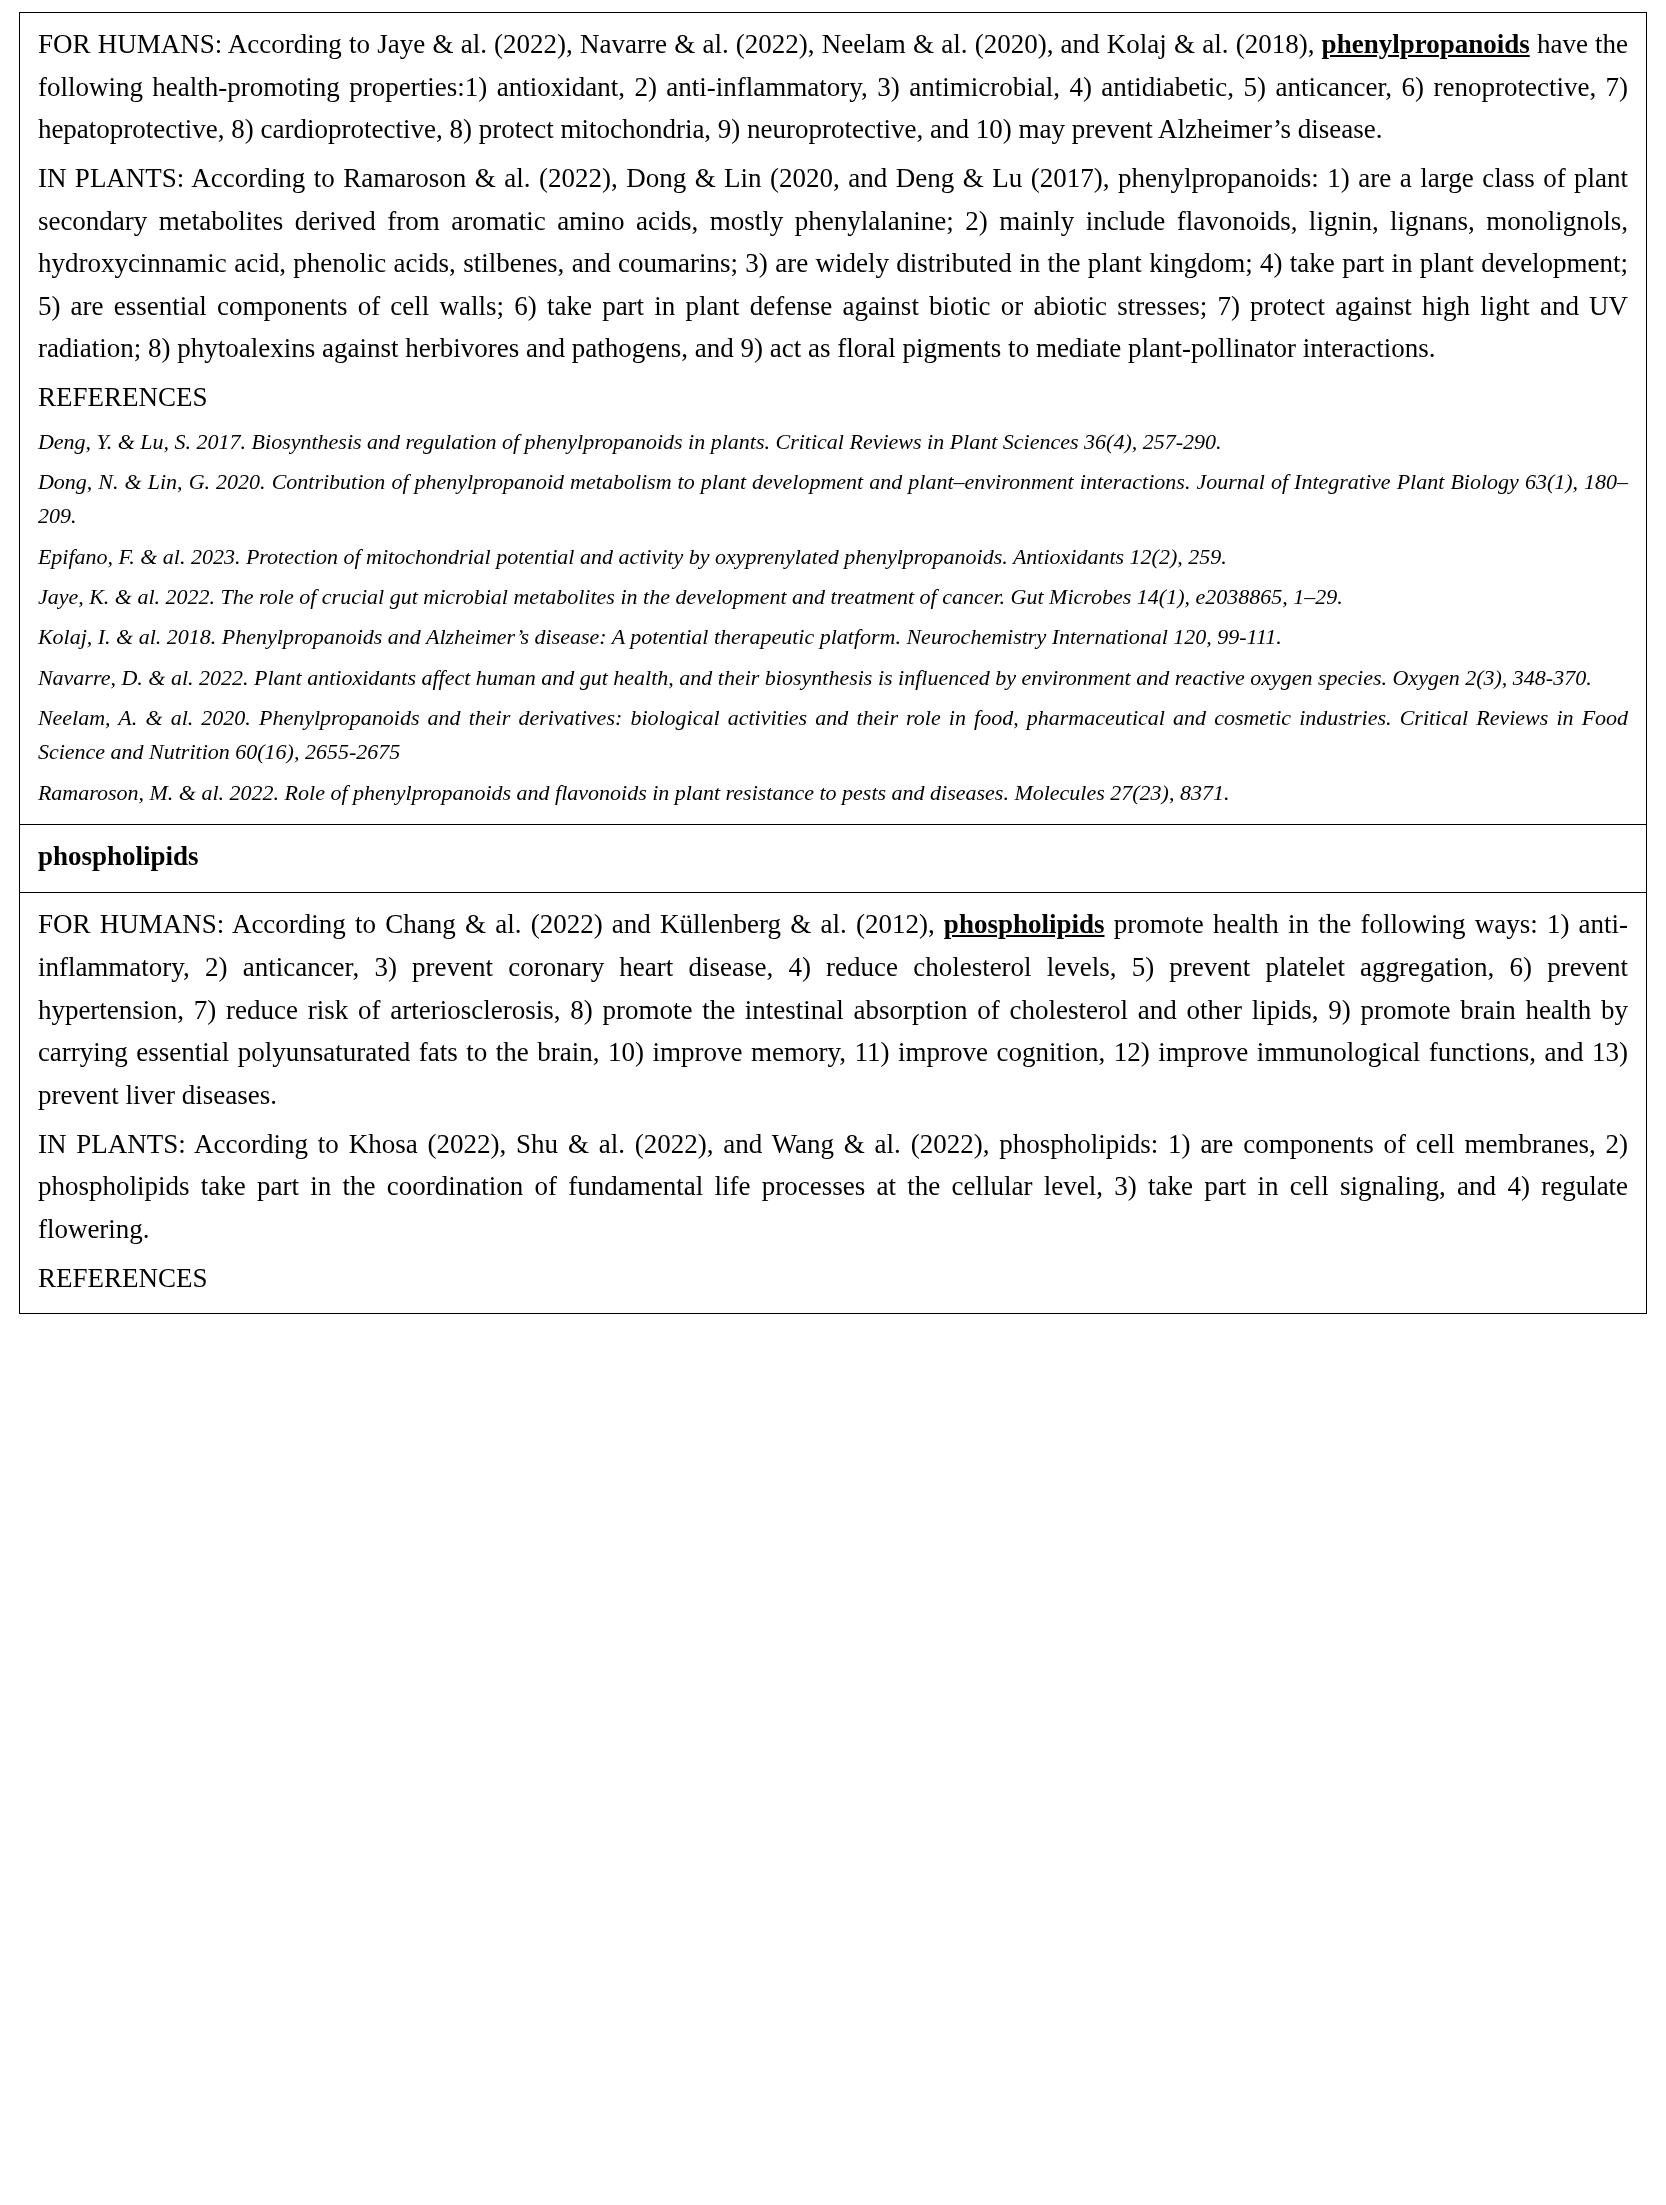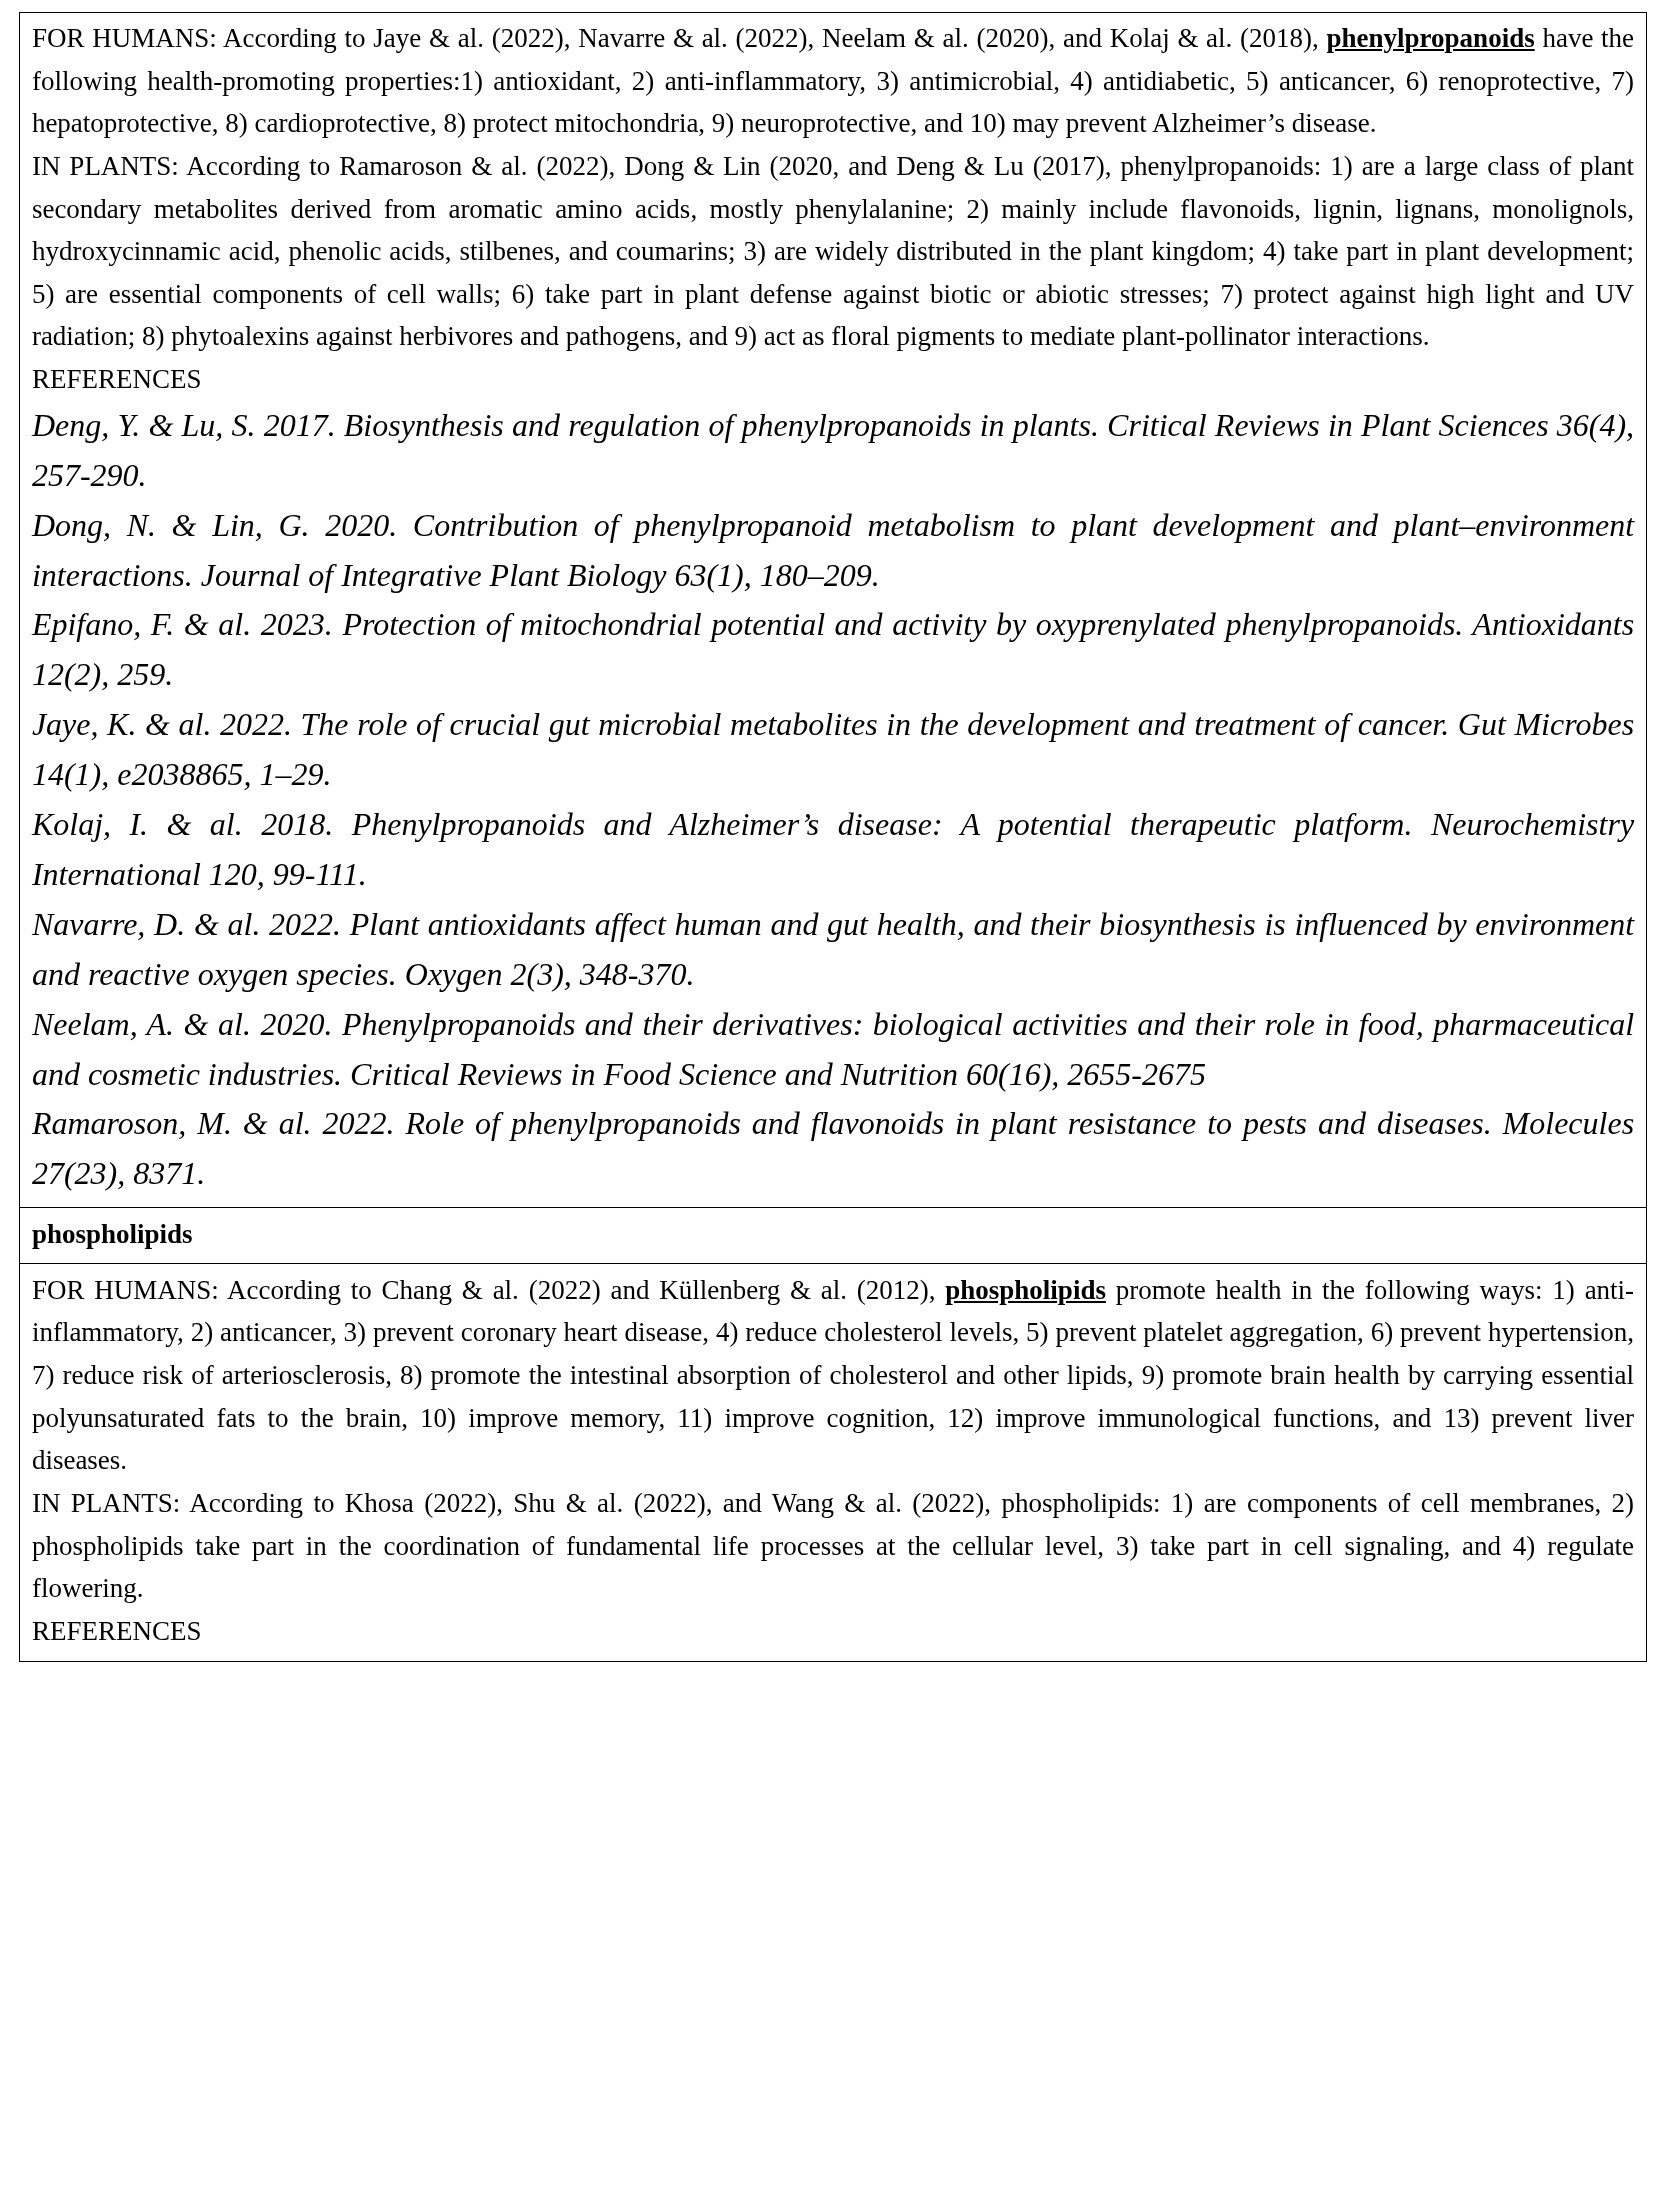--- a/index.html
+++ b/index.html
@@ -21,30 +21,30 @@
     width:100%;
     border-collapse:collapse;
     table-layout:fixed;
   }
   table.doc-table td{
     border:1.3px solid #000000;
     padding:4.4px 11.5px 8px 11.5px;
     vertical-align:top;
   }
   p{
-    margin:0;
+    margin:6px;
     font-size:27px;
     line-height:1.58;
     text-align:justify;
     text-justify:inter-word;
     hyphens:none;
   }
   p.ref{
     font-style:italic;
-    font-size:32px;
+    font-size:22px;
     line-height:1.56;
   }
   .u{}
   .bu{font-weight:bold;text-decoration:underline;}
   td.section-head{
     padding-top:7px;
     padding-bottom:7px;
   }
   td.section-head p{
     font-weight:bold;

